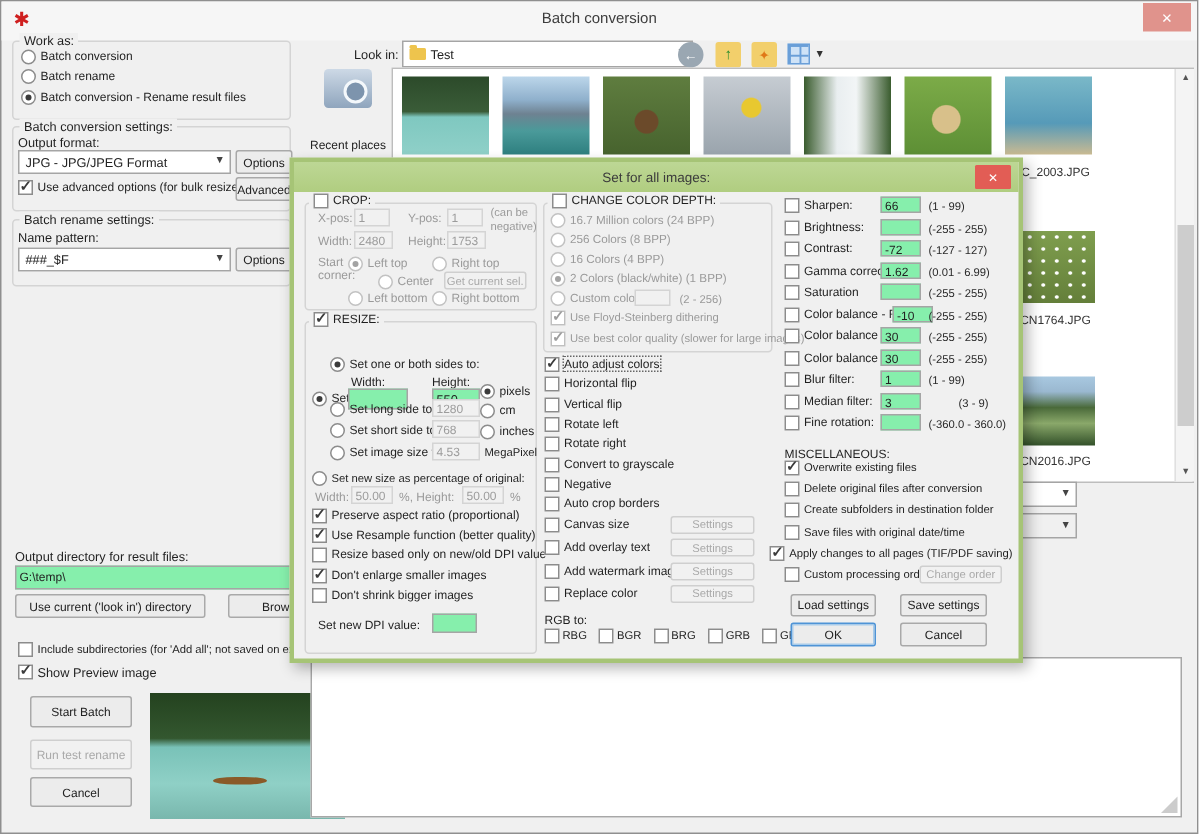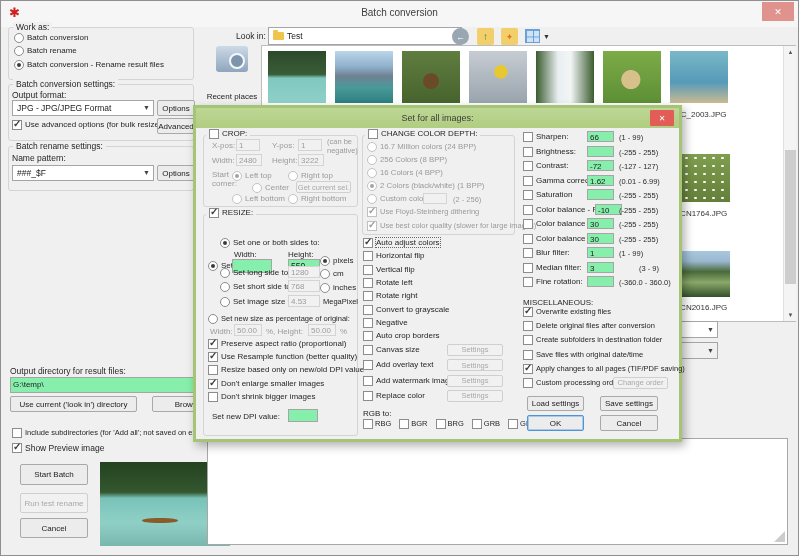--- a/index.html
+++ b/index.html
@@ -310,21 +310,21 @@
       </div>
       <span class="lbl dis f8" id="crop-xpos-l">X-pos:</span>
       <span class="fld dis" id="crop-xpos-f">1</span>
       <span class="lbl dis f8" id="crop-ypos-l">Y-pos:</span>
       <span class="fld dis" id="crop-ypos-f">1</span>
       <span class="lbl dis f75" id="crop-note1">(can be</span>
       <span class="lbl dis f75" id="crop-note2">negative)</span>
       <span class="lbl dis f8" id="crop-width-l">Width:</span>
       <span class="fld dis" id="crop-width-f">2480</span>
       <span class="lbl dis f8" id="crop-height-l">Height:</span>
-      <span class="fld dis" id="crop-height-f">3222</span>
+      <span class="fld dis" id="crop-height-f">1753</span>
       <span class="lbl dis f8" id="crop-start1">Start</span>
       <span class="lbl dis f8" id="crop-start2">corner:</span>
       <div class="ctl-row crop-small" id="crop-lt">
         <span class="rd on dis"></span>
         <span class="tx dis">Left top</span>
       </div>
       <div class="ctl-row crop-small" id="crop-rt">
         <span class="rd dis"></span>
         <span class="tx dis">Right top</span>
       </div>
@@ -621,21 +621,21 @@
             <span class="tx">Delete original files after conversion</span>
           </div>
           <div class="lrow" style="height: 14.2px;">
             <span class="bx"></span>
             <span class="tx">Create subfolders in destination folder</span>
           </div>
           <div class="lrow" style="height: 14.2px;">
             <span class="bx"></span>
             <span class="tx">Save files with original date/time</span>
           </div>
-          <div class="lrow" style="height: 14.2px;">
+          <div class="lrow" style="height: 14.2px; justify-content: flex-end;">
             <span class="bx on"></span>
             <span class="tx">Apply changes to all pages (TIF/PDF saving)</span>
           </div>
           <div class="lrow" style="height: 14.2px;">
             <span class="bx"></span>
             <span class="tx">Custom processing order</span>
             <span class="btn dis sm" style="left: 90px; width: 55px;">Change order</span>
           </div>
         </div>
 

